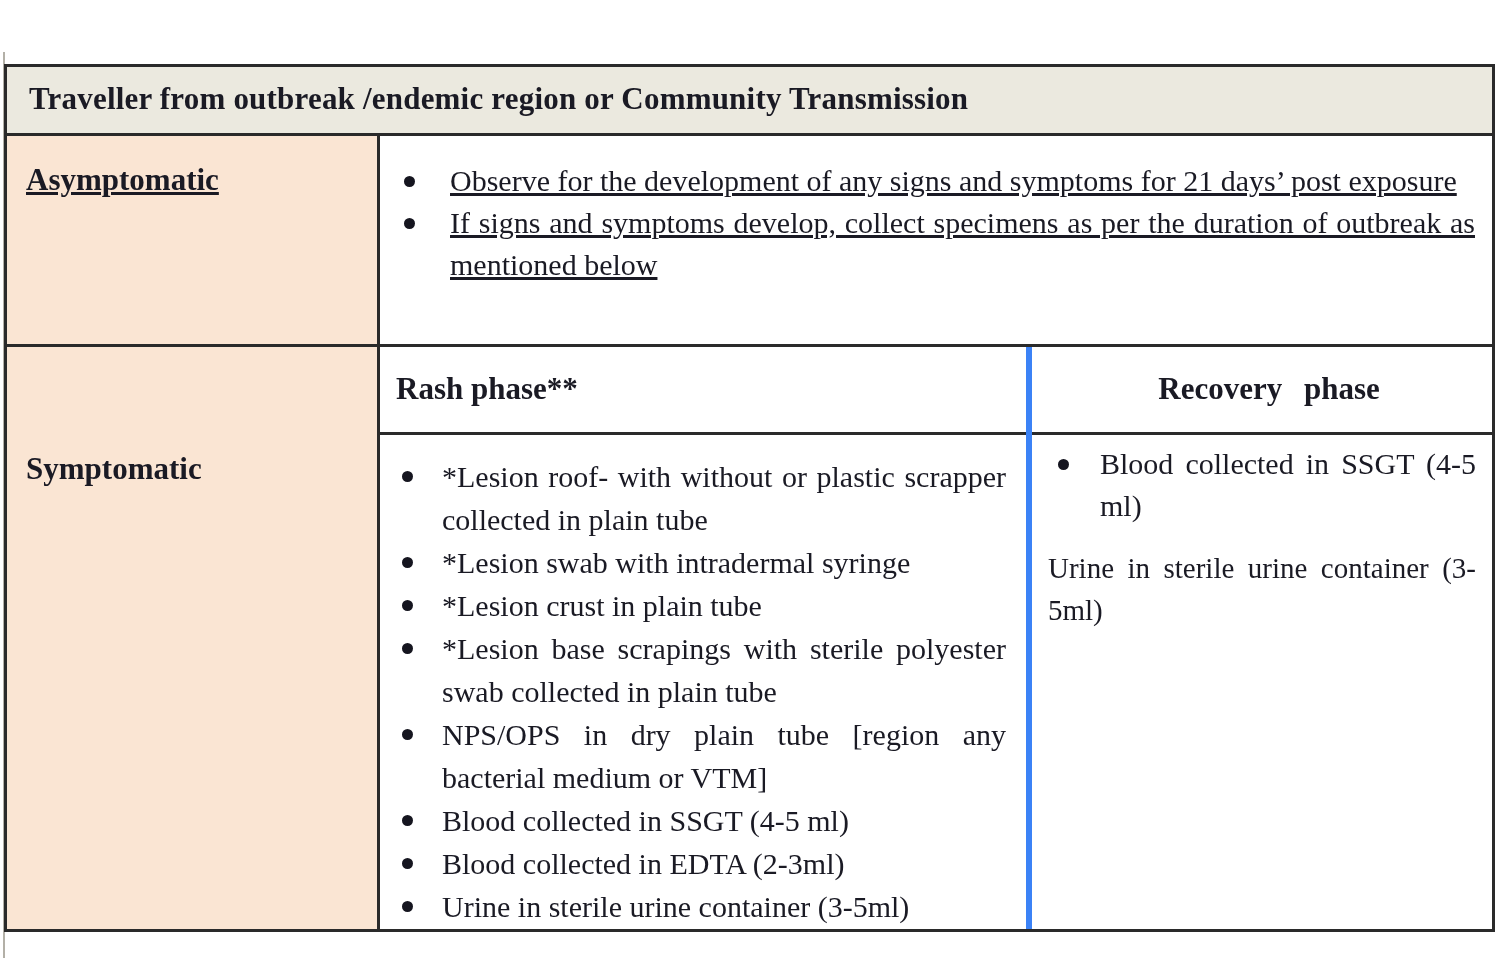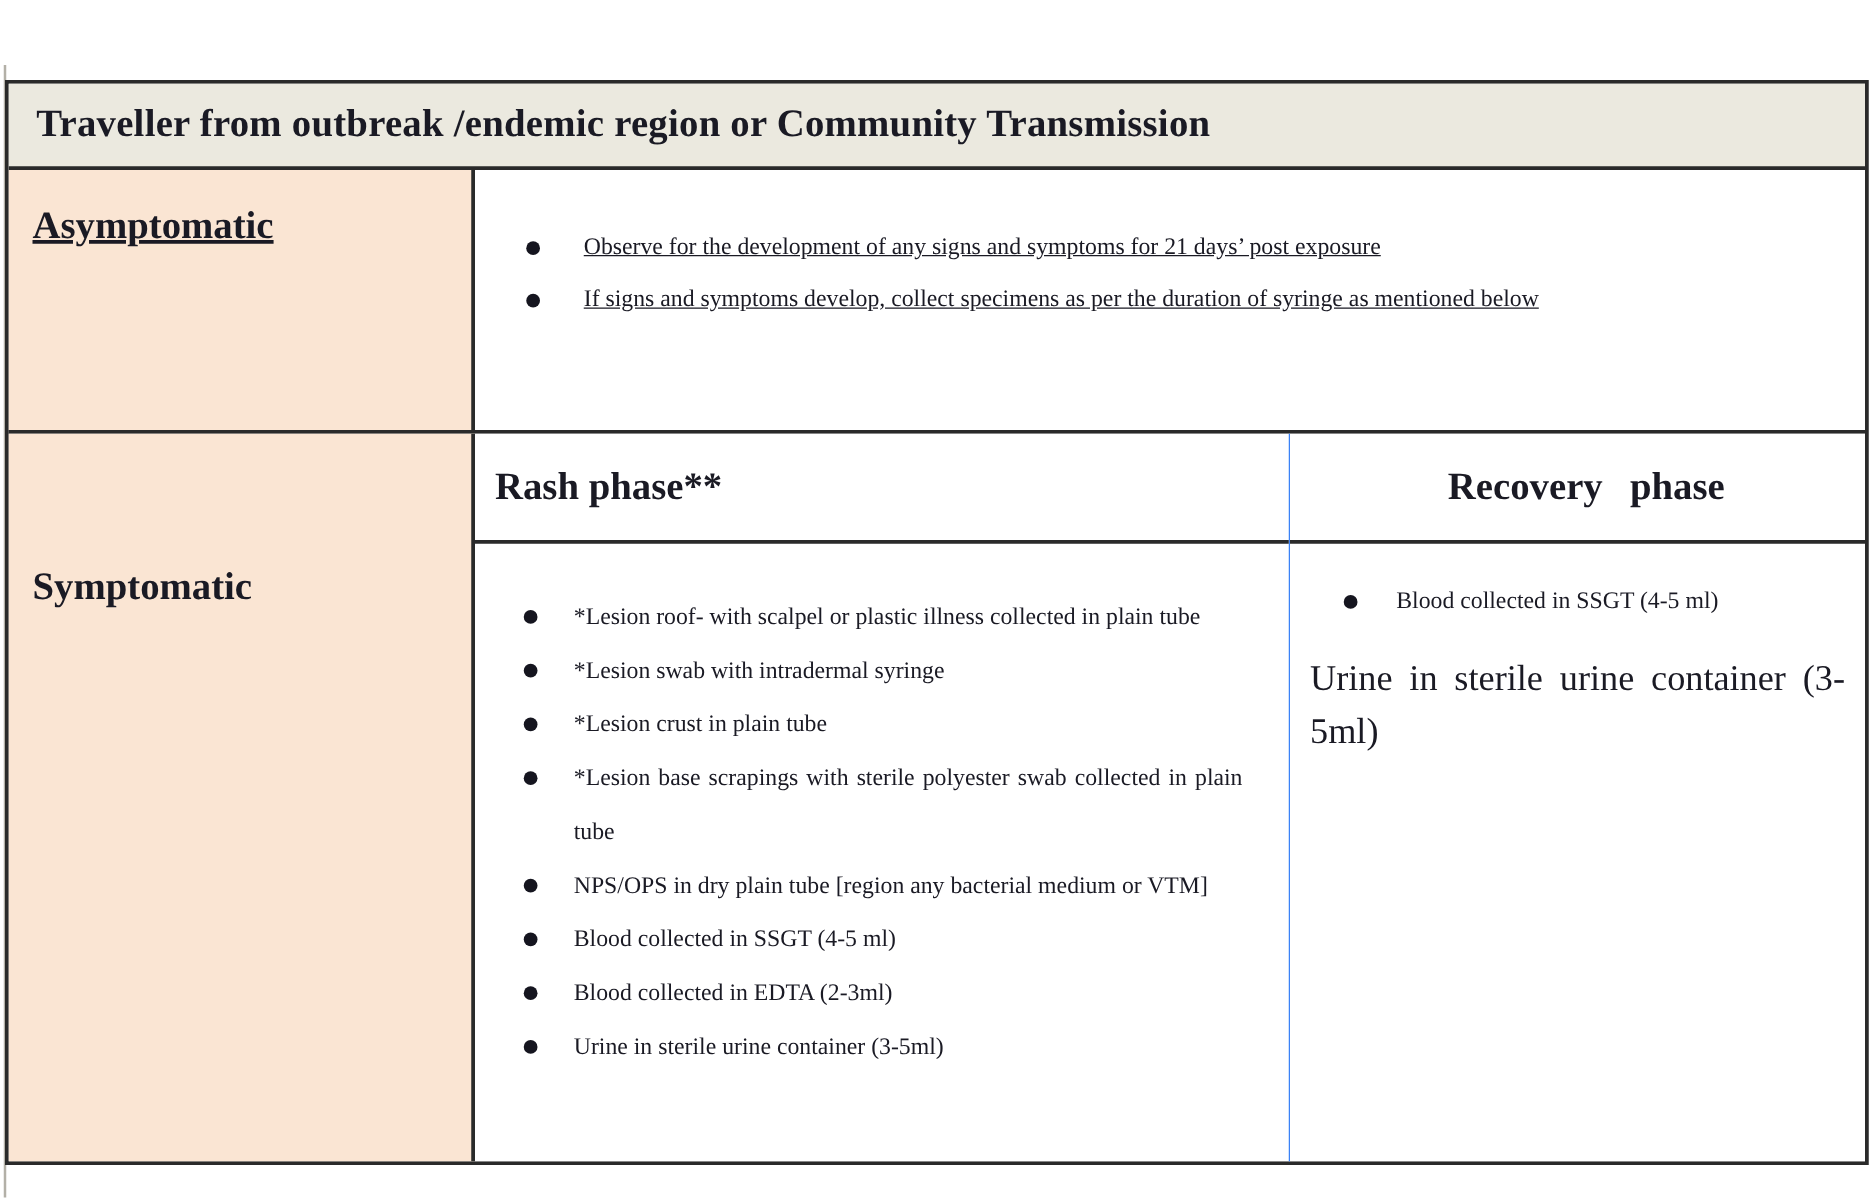--- a/index.html
+++ b/index.html
@@ -70,23 +70,23 @@
   .row-asym .label-cell { padding-top: 26px; }
   .row-symp .label-cell { padding-top: 104px; }
   .content-cell {
     flex: 1 1 auto;
     box-sizing: border-box;
     background: #ffffff;
   }
   
   ul.bullets {
     list-style: none;
-    margin: 17px;
+    margin: 0;
     padding: 0;
-    font-size: 19px;
+    font-size: 30px;
     line-height: 42px;
     text-align: justify;
   }
   ul.bullets li {
     position: relative;
     padding-left: 70px;
     padding-right: 0;
   }
   ul.bullets li::before {
     content: "";
@@ -105,21 +105,21 @@
     width: 100%;
     height: 100%;
   }
   .phase-col {
     box-sizing: border-box;
     display: flex;
     flex-direction: column;
   }
   .col-rash {
     width: 652px;
-    border-right: 1px solid #3b82f6;
+    border-right: 6px solid #3b82f6;
     flex: 0 0 auto;
   }
   .col-recovery { flex: 1 1 auto; }
   .phase-header {
     height: 88px;
     box-sizing: border-box;
     border-bottom: 3px solid #2a2a2a;
     font-weight: bold;
     font-size: 31px;
     padding: 24px 0 0 16px;
@@ -159,35 +159,35 @@
 
   <div class="doc-table">
 
     <div class="header-row">Traveller from outbreak /endemic region or Community Transmission</div>
 
     <div class="body-row row-asym">
       <div class="label-cell">Asymptomatic</div>
       <div class="content-cell">
         <ul class="bullets">
             <li>Observe for the development of any signs and symptoms for 21 days’ post exposure</li>
-            <li>If signs and symptoms develop, collect specimens as per the duration of syringe as mentioned below</li>
+            <li>If signs and symptoms develop, collect specimens as per the duration of outbreak as mentioned below</li>
           </ul>
       </div>
     </div>
 
     <div class="body-row row-symp">
       <div class="label-cell">Symptomatic</div>
       <div class="content-cell">
         <div class="split">
 
           <div class="phase-col col-rash">
             <div class="phase-header">Rash phase**</div>
             <div class="phase-body">
               <ul class="bullets">
-                  <li>*Lesion roof- with scalpel or plastic illness collected in plain tube</li>
+                  <li>*Lesion roof- with without or plastic scrapper collected in plain tube</li>
                   <li>*Lesion swab with intradermal syringe</li>
                   <li>*Lesion crust in plain tube</li>
                   <li>*Lesion base scrapings with sterile polyester swab collected in plain tube</li>
                   <li>NPS/OPS in dry plain tube [region any bacterial medium or VTM]</li>
                   <li>Blood collected in SSGT (4-5 ml)</li>
                   <li>Blood collected in EDTA (2-3ml)</li>
                   <li>Urine in sterile urine container (3-5ml)</li>
                 </ul>
             </div>
           </div>

